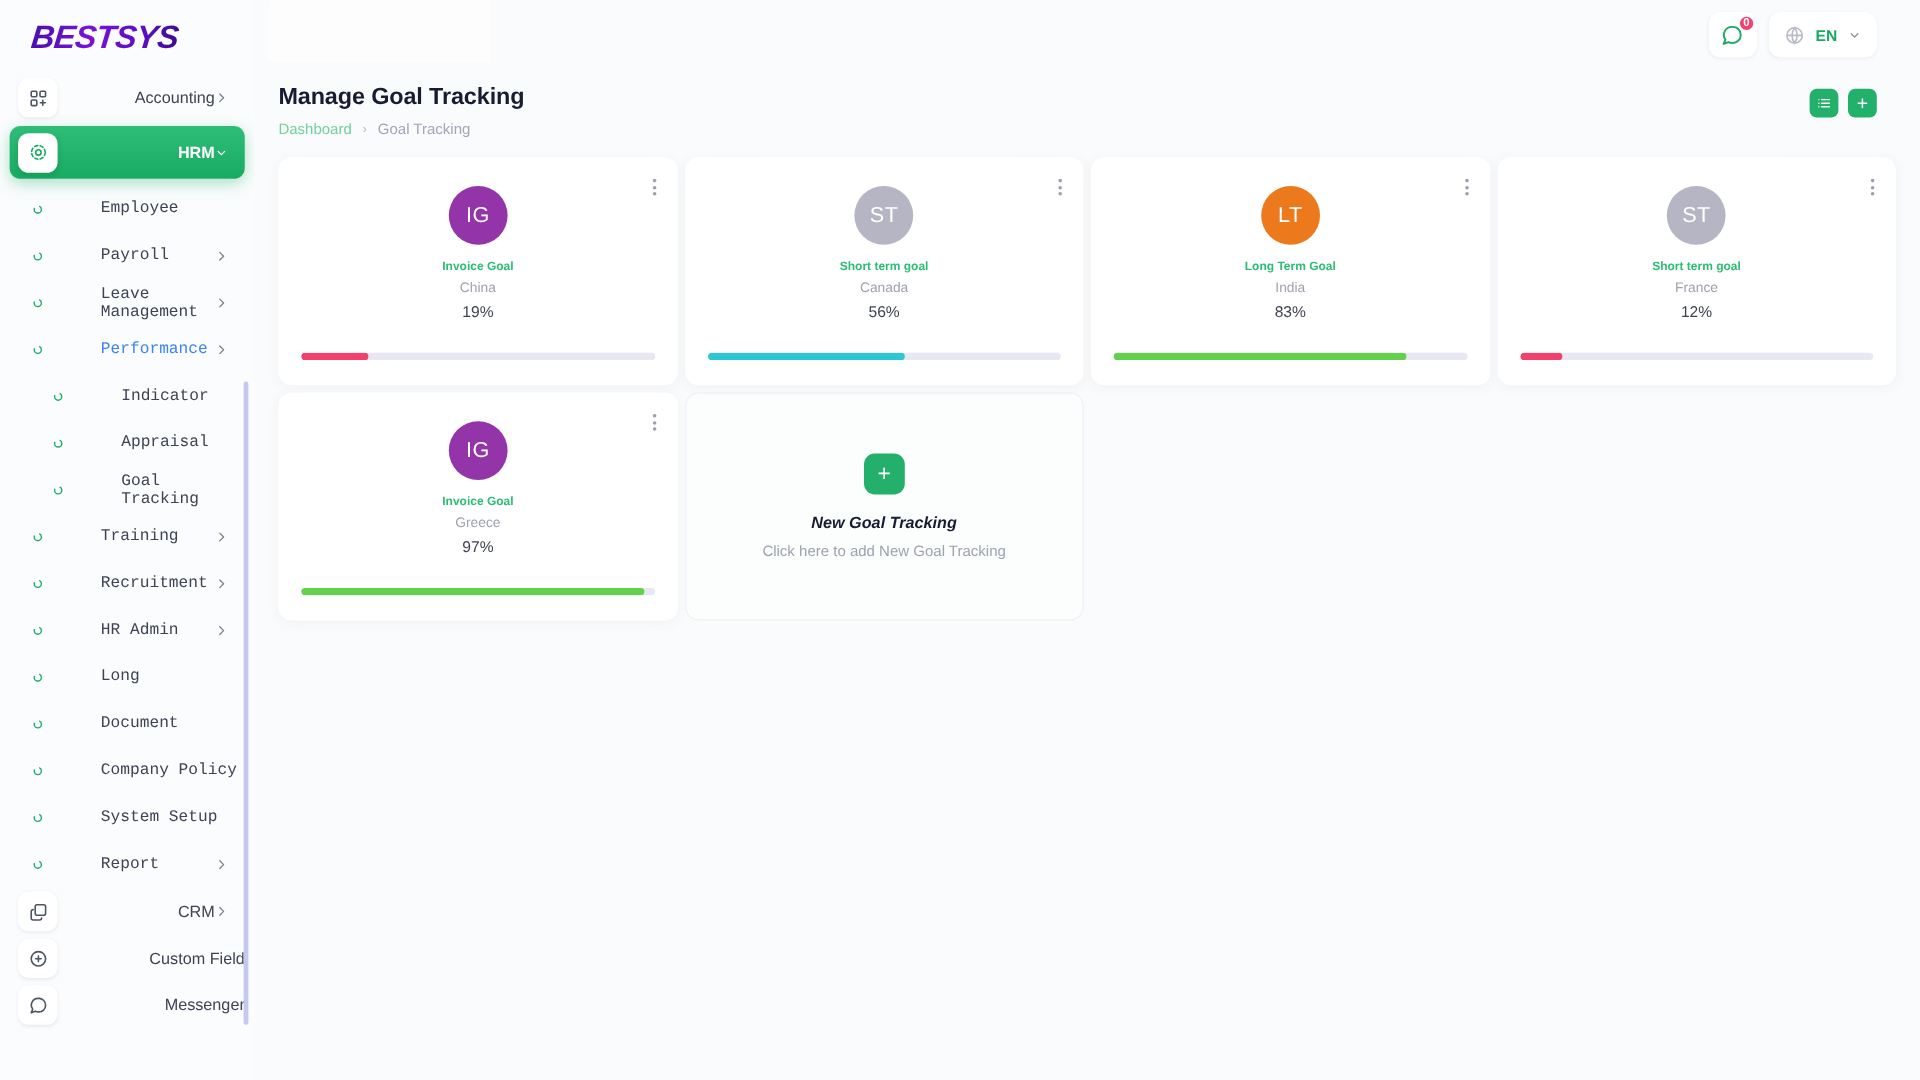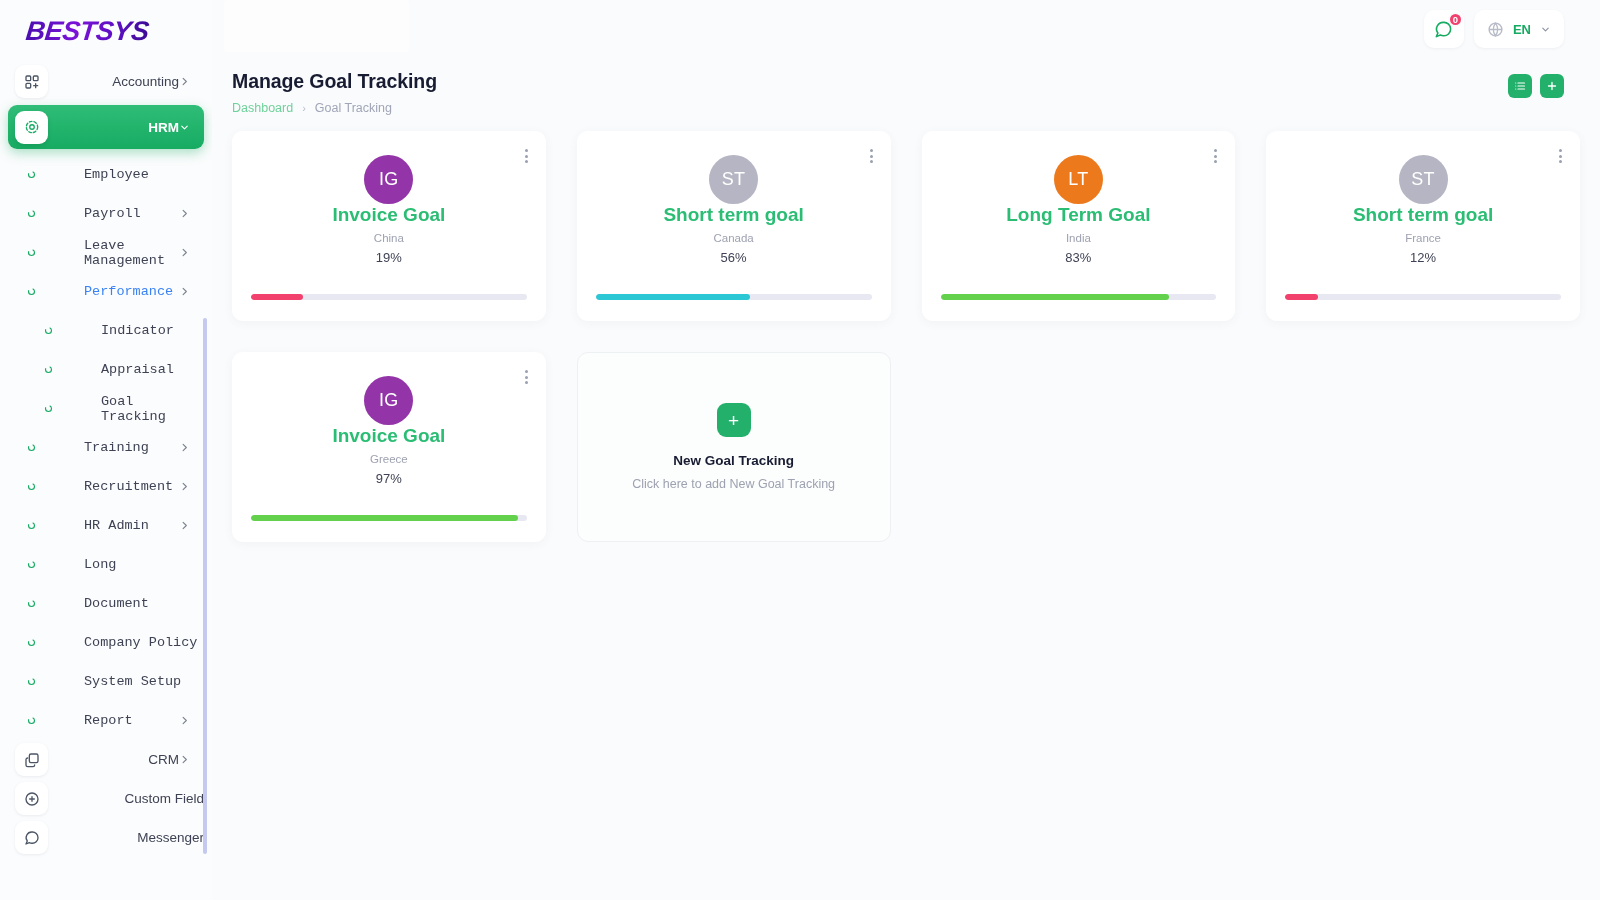--- a/index.html
+++ b/index.html
@@ -154,21 +154,21 @@
     display: flex; align-items: center; justify-content: center;
     color: #fff; cursor: pointer; border: none;
   }
   .gbtn svg { width: 12px; height: 12px; }
 
   
   .grid {
     padding: 16px 20px 0 20px;
     display: grid;
     grid-template-columns: repeat(4, 1fr);
-    gap: 31px;
+    gap: 6px;
   }
   .card {
     position: relative;
     background: #ffffff;
     border-radius: 11px;
     height: 190px;
     box-shadow: 0 2px 10px rgba(90,100,130,.055);
     padding: 18px 18px 0 18px;
     display: flex; flex-direction: column; align-items: center;
   }
@@ -178,21 +178,21 @@
     cursor: pointer;
   }
   .dots i { width: 3px; height: 3px; border-radius: 50%; background: #9aa0b0; display: block; }
   .avatar {
     width: 49px; height: 49px; border-radius: 50%;
     display: flex; align-items: center; justify-content: center;
     color: #ffffff; font-size: 18px; font-weight: 400;
     letter-spacing: .4px;
     margin-top: 6px;
   }
-  .c-title { font-size: 19px; font-weight: 700; color: #2bbd74; }
+  .c-title { margin-top: 13px; font-size: 10px; font-weight: 700; color: #2bbd74; }
   .c-sub { margin-top: 6px; font-size: 11.5px; color: #9ea2b0; }
   .c-pct { margin-top: 6px; font-size: 13px; color: #3f4254; }
   .bar-wrap {
     position: absolute; left: 19px; right: 19px; bottom: 21px;
     height: 6px; border-radius: 4px; background: #e8e8f2;
     overflow: hidden;
   }
   .bar-fill { height: 100%; border-radius: 4px; }
 
   .newcard {
@@ -202,21 +202,21 @@
     border: 1px solid #eef1f3;
     display: flex; flex-direction: column; align-items: center; justify-content: center;
     cursor: pointer;
   }
   .plus-btn {
     width: 34px; height: 34px; border-radius: 9px;
     background: #23b06b; color: #fff;
     display: flex; align-items: center; justify-content: center;
     font-size: 19px; line-height: 1; font-weight: 400;
   }
-  .new-title { margin-top: 16px; font-size: 13.5px; font-weight: 700; color: #181c32; }
+  .new-title { margin-top: 16px; font-size: 13.5px; font-weight: 700; color: #181c32; font-style: italic; }
   .new-sub { margin-top: 9px; font-size: 12.5px; color: #9ea2b0; }
 </style>
 </head>
 <body>
 
 <div class="app">
 
   <aside class="sidebar">
     <div class="logo">
       <span class="logo-text">BESTSYS</span>

